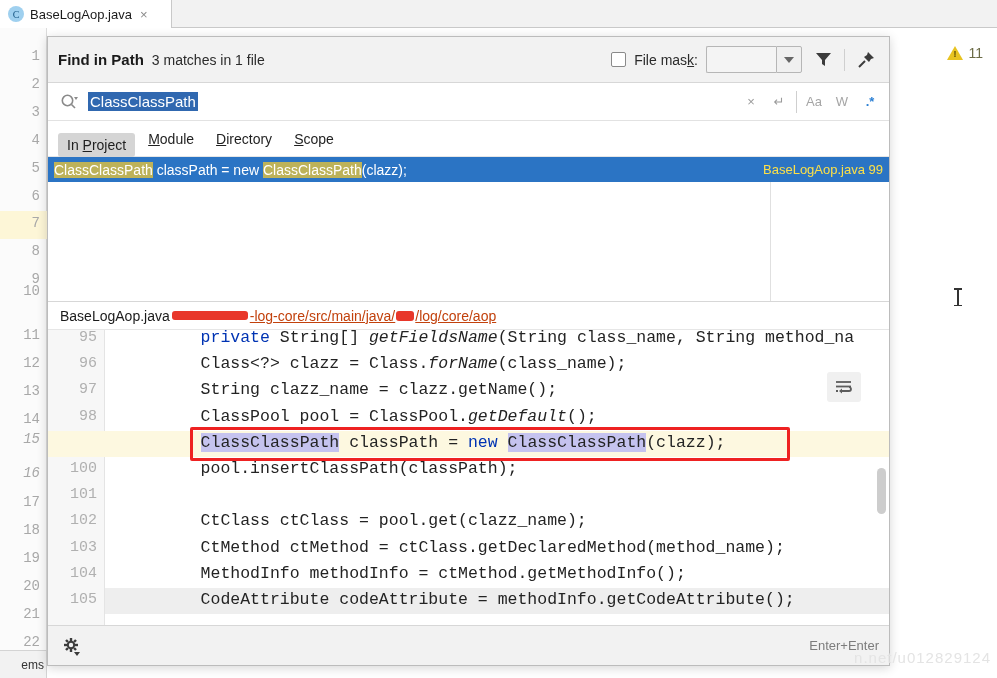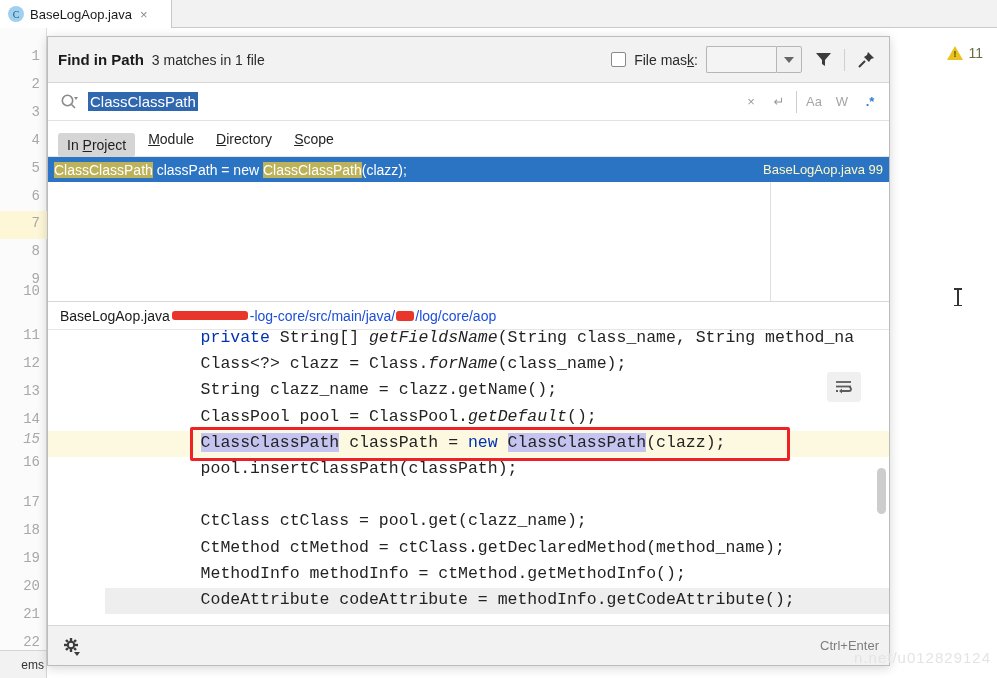--- a/index.html
+++ b/index.html
@@ -143,34 +143,34 @@
     border-bottom: 1px solid #d7d7d7;
   }
   .res-row {
     height: 25px; display: flex; align-items: center; padding: 0 6px;
     font-family: "Liberation Sans", sans-serif; font-size: 14px;
     position: relative; white-space: nowrap;
   }
   .res-row.sel { background: #2b74c4; color: #fff; }
   .res-main { flex: 1 1 auto; overflow: hidden; }
   .res-file { font-size: 13px; color: #9a9a9a; padding-left: 14px; }
-  .res-row.sel .res-file { color: #fef9c3; }
+  .res-row.sel .res-file { color: #fde047; }
   .kw { color: #0033b3; }
   .hit { background: #f7e08a; }
   .res-row.sel .hit { background: #bdb259; color: #ffffff; }
   .res-divider { position: absolute; right: 118px; top: 0; bottom: 0; width: 1px; background: #e0e0e0; }
 
   
   .fip-path {
     height: 28px; flex: 0 0 28px; background: #fff; border-bottom: 1px solid #e6e6e6;
     display: flex; align-items: center; padding: 0 12px; gap: 0px;
     font-size: 14px; position: relative;
   }
   .path-file { color: #1a1a1a; }
-  .path-rest { color: #1d4ed8; }
+  .path-rest { color: #c2410c; text-decoration: underline; }
   .redact { display: inline-block; background: #e8372a; border-radius: 3px; vertical-align: middle; }
   .redact.r1 { width: 76px; height: 9px; margin: 0 2px; }
   .redact.r2 { width: 18px; height: 10px; margin: 0 1px; }
 
   
   .fip-code {
     flex: 1 1 auto; position: relative; background: #ffffff; overflow: hidden;
   }
   .code-gutter {
     position: absolute; left: 0; top: 0; bottom: 0; width: 57px;
@@ -244,21 +244,21 @@
         <div class="eg-line" style="top: 159.5px;">6</div>
         <div class="eg-line" style="top: 187.4px;">7</div>
         <div class="eg-line" style="top: 215.3px;">8</div>
         <div class="eg-line" style="top: 243.2px;">9</div>
         <div class="eg-line" style="top: 255px;">10</div>
         <div class="eg-line" style="top: 299px;">11</div>
         <div class="eg-line" style="top: 326.9px;">12</div>
         <div class="eg-line" style="top: 354.8px;">13</div>
         <div class="eg-line" style="top: 382.7px;">14</div>
         <div class="eg-line" style="top: 403px; font-style: italic;">15</div>
-        <div class="eg-line" style="top: 426px;">16</div>
+        <div class="eg-line" style="top: 437px; font-style: italic;">16</div>
         <div class="eg-line" style="top: 466.4px;">17</div>
         <div class="eg-line" style="top: 494.3px;">18</div>
         <div class="eg-line" style="top: 522.2px;">19</div>
         <div class="eg-line" style="top: 550.1px;">20</div>
         <div class="eg-line" style="top: 578px;">21</div>
         <div class="eg-line" style="top: 605.9px; text-align: right;">22</div>
       </div>
   </div>
 
   <div class="warn-badge">
@@ -335,20 +335,33 @@
 
     <div class="fip-path">
       <span class="path-file">BaseLogAop.java</span>
       <span class="redact r1"></span>
       <span class="path-rest">-log-core/src/main/java/</span>
       <span class="redact r2"></span>
       <span class="path-rest">/log/core/aop</span>
     </div>
 
     <div class="fip-code">
+      <div class="code-gutter">
+          <div class="cl-num" style="top: -1px;">95</div>
+          <div class="cl-num" style="top: 25.2px;">96</div>
+          <div class="cl-num" style="top: 51.4px;">97</div>
+          <div class="cl-num" style="top: 77.6px;">98</div>
+          <div class="cl-num" style="top: 103.8px;">99</div>
+          <div class="cl-num" style="top: 130px;">100</div>
+          <div class="cl-num" style="top: 156.2px;">101</div>
+          <div class="cl-num" style="top: 182.4px;">102</div>
+          <div class="cl-num" style="top: 208.6px;">103</div>
+          <div class="cl-num" style="top: 234.8px;">104</div>
+          <div class="cl-num" style="top: 261px;">105</div>
+        </div>
       <div id="code-lines">
           <div class="code-line" style="top: -2px;"><span>    </span><span class="ckw">private</span><span> String[] </span><span class="cmeth">getFieldsName</span><span>(String class_name, String method_na</span></div>
           <div class="code-line" style="top: 24.2px;"><span>    Class&lt;?&gt; clazz = Class.</span><span class="cmeth">forName</span><span>(class_name);</span></div>
           <div class="code-line" style="top: 50.4px;"><span>    String clazz_name = clazz.getName();</span></div>
           <div class="code-line" style="top: 76.6px;"><span>    ClassPool pool = ClassPool.</span><span class="cmeth">getDefault</span><span>();</span></div>
           <div class="code-hl-row" style="top: 100.8px;"></div>
           <div class="code-line" style="top: 102.8px;"><span>    </span><span class="occ">ClassClassPath</span><span> classPath = </span><span class="ckw">new</span><span> </span><span class="occ">ClassClassPath</span><span>(clazz);</span></div>
           <div class="code-line" style="top: 129px;"><span>    pool.insertClassPath(classPath);</span></div>
           <div class="code-line" style="top: 155.2px;"><span></span></div>
           <div class="code-line" style="top: 181.4px;"><span>    CtClass ctClass = pool.get(clazz_name);</span></div>
@@ -381,18 +394,18 @@
               <line x1="14" y1="9" x2="17" y2="9"></line>
             <line x1="5" y1="4" x2="7" y2="6"></line>
               <line x1="13" y1="12" x2="15" y2="14"></line>
             <line x1="15" y1="4" x2="13" y2="6"></line>
               <line x1="7" y1="12" x2="5" y2="14"></line>
           </g>
           <polygon points="13,16 19,16 16,20" fill="#3c3c3c"></polygon>
         </svg>
       </span>
       <span class="fip-spacer"></span>
-      <span class="hint">Ctrl+Enter</span>
+      <span class="hint">Enter+Enter</span>
     </div>
   </div>
 
   <div class="watermark">n.net/u012829124</div>
 </div>
 
 </body></html>

